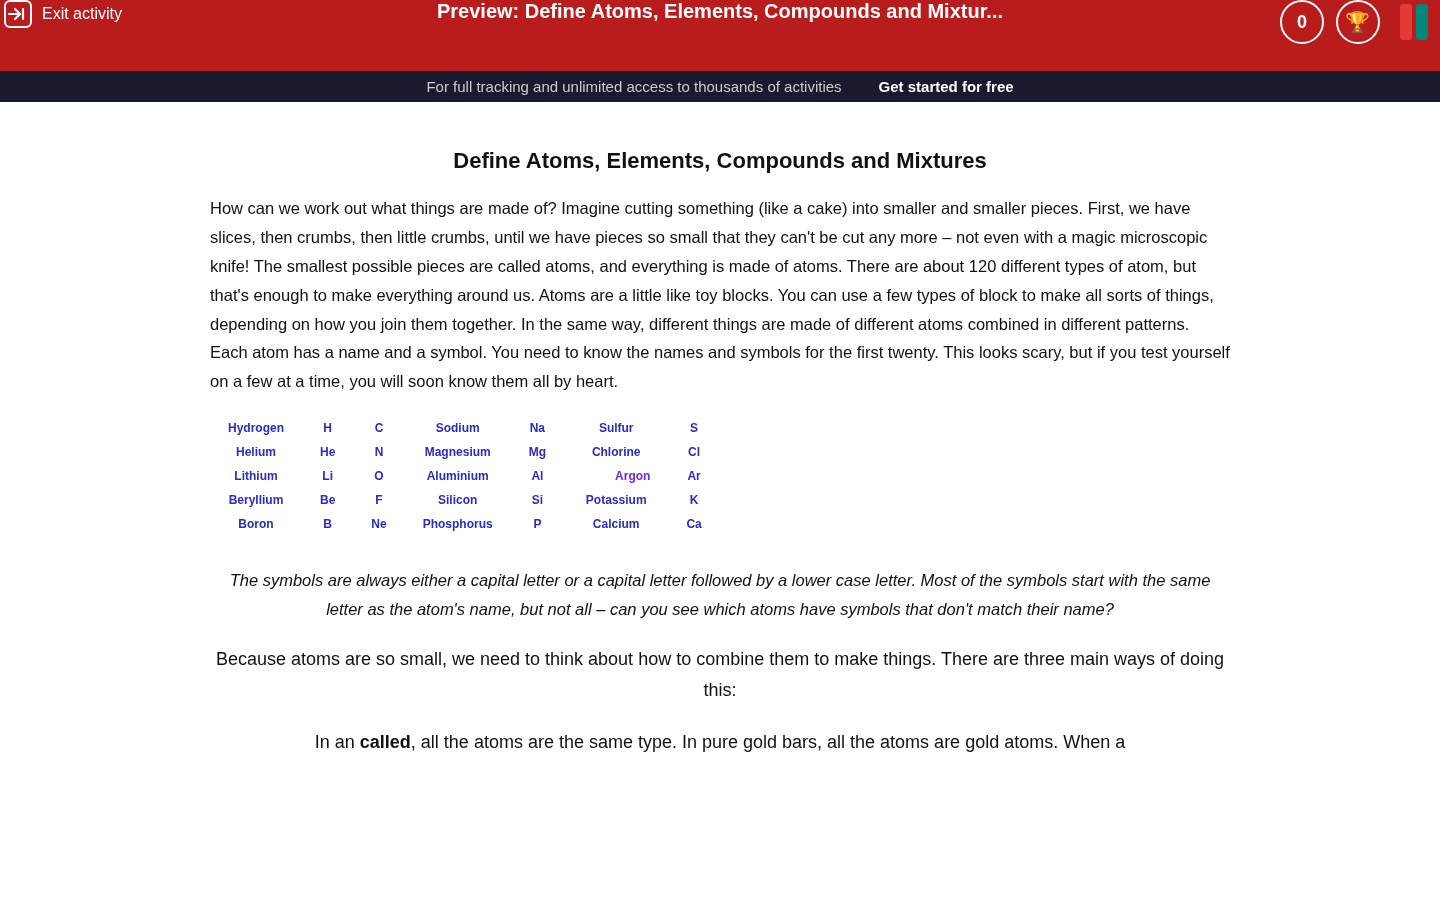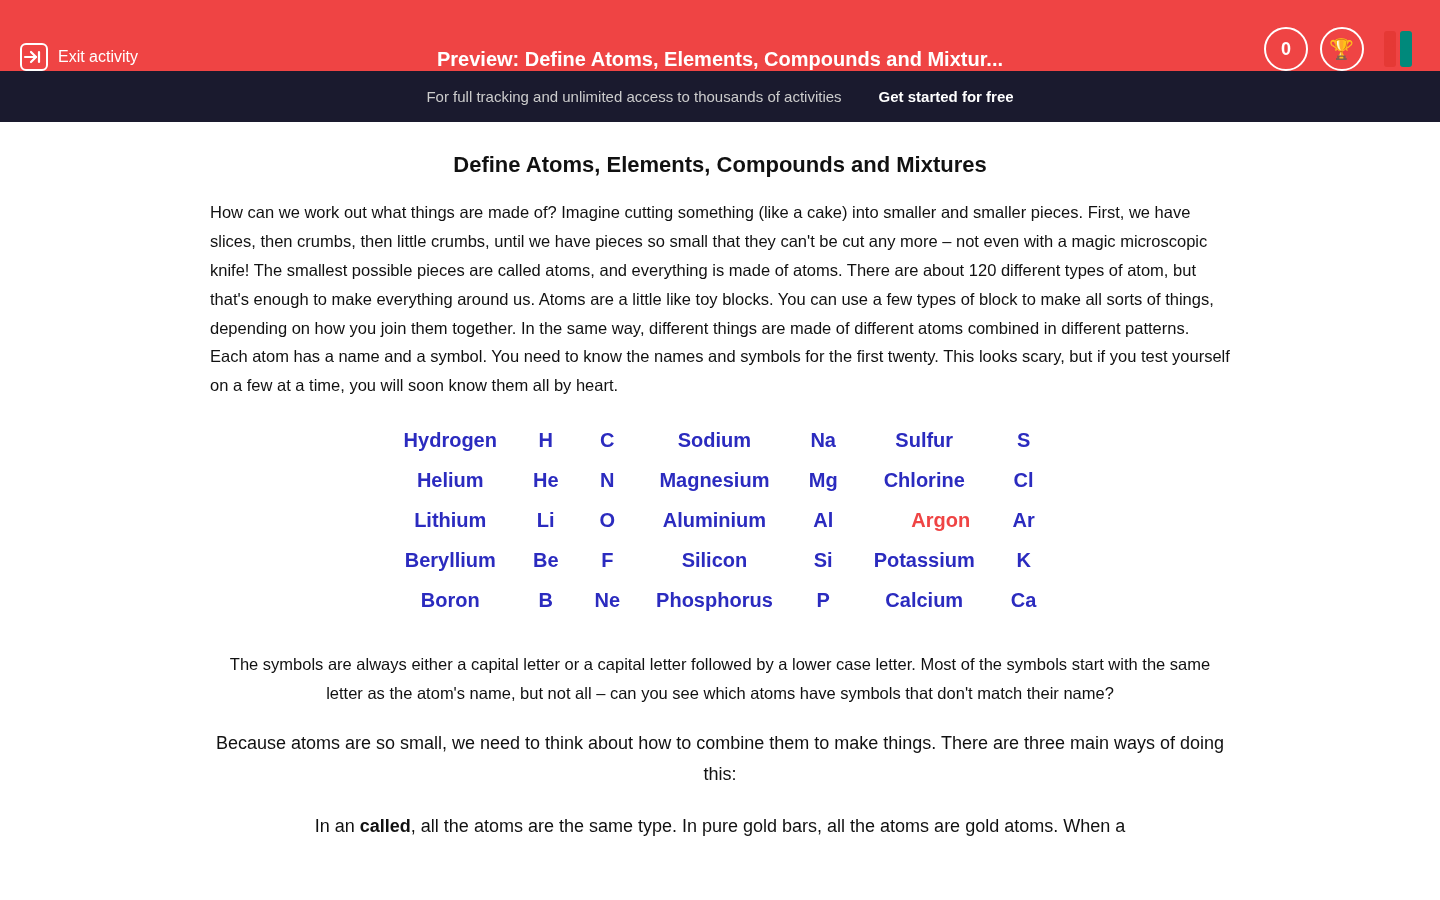--- a/index.html
+++ b/index.html
@@ -1,24 +1,24 @@
 <!DOCTYPE html>
 <html><head>
   <meta charset="utf-8">
   <style>
     * { margin: 0; padding: 0; box-sizing: border-box; }
     body { font-family: Arial, sans-serif; background: #fff; width: 1440px; min-height: 900px; }
 
     
     .header {
-      background: #ef4444;
+      background: #b91c1c;
       height: 71px;
       display: flex;
-      align-items: flex-end;
-      padding: 0 20px;
+      align-items: flex-start;
+      padding: 0 4px;
       position: relative;
     }
     .exit-activity {
       display: flex;
       align-items: center;
       gap: 10px;
       color: #fff;
       cursor: pointer;
       text-decoration: none;
       font-size: 16px;
@@ -65,38 +65,38 @@
       align-items: center;
       justify-content: center;
       color: #fff;
       font-size: 20px;
       cursor: pointer;
     }
 
     
     .promo-bar {
       background: #1a1a2e;
-      height: 51px;
+      height: 31px;
       display: flex;
       align-items: center;
       justify-content: center;
       color: #ccc;
       font-size: 15px;
     }
     .promo-bar strong {
       color: #fff;
       font-weight: 700;
       margin-left: 5px;
     }
 
     
     .main-content {
       max-width: 1100px;
       margin: 0 auto;
-      padding: 30px 40px 40px;
+      padding: 46px 40px 40px;
     }
 
     .article-title {
       text-align: center;
       font-size: 22px;
       font-weight: 800;
       color: #111;
       margin-bottom: 20px;
     }
 
@@ -104,25 +104,24 @@
       text-align: left;
       font-size: 16.5px;
       line-height: 1.75;
       color: #111;
       margin-bottom: 20px;
     }
 
     
     .elements-table {
       display: flex;
-      justify-content: center;
       gap: 0;
       margin: 20px auto 30px;
       color: #2b2bbf;
-      font-size: 20px;
+      font-size: 12px;
     }
     .elements-col {
       display: flex;
       flex-direction: column;
       align-items: center;
       padding: 0 18px;
     }
     .elements-col .element-name {
       font-weight: 600;
       line-height: 2;
@@ -131,20 +130,21 @@
       font-weight: 600;
       line-height: 2;
     }
 
     .lower-text {
       text-align: center;
       font-size: 16.5px;
       line-height: 1.75;
       color: #111;
       margin-bottom: 20px;
+      font-style: italic;
     }
 
     .bottom-text {
       text-align: center;
       font-size: 18px;
       line-height: 1.75;
       color: #111;
       margin-bottom: 20px;
     }
 
@@ -241,21 +241,21 @@
       <span class="element-sym" style="color: rgb(43, 43, 191);">Na</span>
       <span class="element-sym" style="color: rgb(43, 43, 191);">Mg</span>
       <span class="element-sym" style="color: rgb(43, 43, 191);">Al</span>
       <span class="element-sym" style="color: rgb(43, 43, 191);">Si</span>
       <span class="element-sym" style="color: rgb(43, 43, 191);">P</span>
     </div>
 
     <div class="elements-col">
       <span class="element-name" style="color: rgb(43, 43, 191);">Sulfur</span>
       <span class="element-name" style="color: rgb(43, 43, 191);">Chlorine</span>
-      <span class="element-name" style="color: #ef4444; margin-left: 33px;">Argon</span>
+      <span class="element-name" style="color: #6d28d9; margin-left: 33px;">Argon</span>
       <span class="element-name" style="color: rgb(43, 43, 191);">Potassium</span>
       <span class="element-name" style="color: rgb(43, 43, 191);">Calcium</span>
     </div>
 
     <div class="elements-col">
       <span class="element-sym" style="color: rgb(43, 43, 191);">S</span>
       <span class="element-sym" style="color: rgb(43, 43, 191);">Cl</span>
       <span class="element-sym" style="color: rgb(43, 43, 191);">Ar</span>
       <span class="element-sym" style="color: rgb(43, 43, 191);">K</span>
       <span class="element-sym" style="color: rgb(43, 43, 191);">Ca</span>

